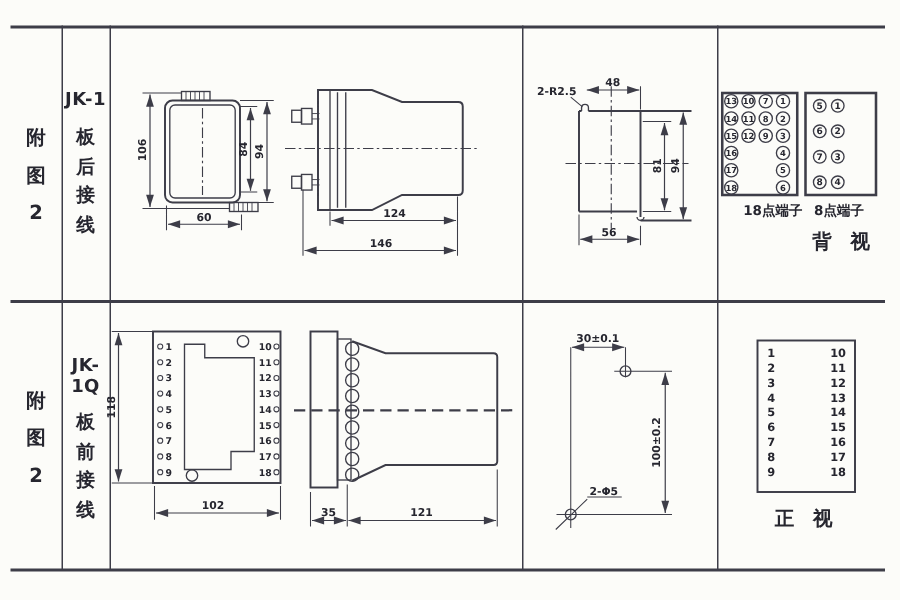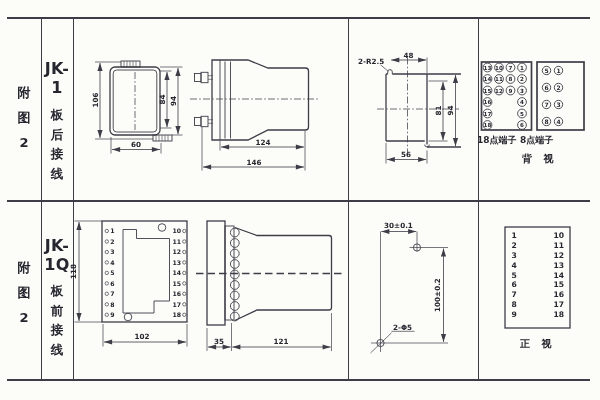--- a/index.html
+++ b/index.html
@@ -2,24 +2,24 @@
 <html><head>
 <meta charset="utf-8">
 <style>
   html,body{margin:0;padding:0;background:#e8e8e6;}
   .page{position:relative;width:600px;height:400px;background:#fcfcf9;
         font-family:"DejaVu Sans",sans-serif;overflow:hidden;}
   .hline{position:absolute;height:1.6px;background:#3d3d48;}
   .vline{position:absolute;width:1.4px;background:#3d3d48;}
   .vlabel{position:absolute;text-align:center;color:#26262f;}
   .fig div{font-size:13px;line-height:25px;font-weight:600;}
-  .model{font-size:16px;font-weight:700;letter-spacing:.3px;}
+  .model{font-size:12px;font-weight:700;letter-spacing:.3px;}
   .wchars div{font-size:12.5px;line-height:19.5px;font-weight:600;}
-  .blabel{position:absolute;text-align:left;color:#26262f;font-weight:700;font-size:9px;}
-  .vsp{letter-spacing:4px;white-space:pre;font-size:10px;}
+  .blabel{position:absolute;text-align:right;color:#26262f;font-weight:700;font-size:9px;}
+  .vsp{letter-spacing:4px;white-space:pre;font-size:13px;}
   svg.draw{position:absolute;left:0;top:0;}
   .ln{fill:none;stroke:#3d3d48;stroke-width:1.3;}
   .bold{stroke-width:1.7;}
   .thin{stroke-width:0.9;}
   .hatch{stroke-width:0.6;}
   .cl{fill:none;stroke:#3d3d48;stroke-width:0.75;stroke-dasharray:7 2.2 1.6 2.2;}
   .dashl{fill:none;stroke:#3d3d48;stroke-width:1.5;stroke-dasharray:7.5 4;}
   .xln{fill:none;stroke:#3d3d48;stroke-width:0.7;}
   .dl{fill:none;stroke:#3d3d48;stroke-width:0.8;}
   text{font-family:"DejaVu Sans",sans-serif;fill:#26262f;}
@@ -68,21 +68,21 @@
       <div>板</div>
       <div>前</div>
       <div>接</div>
       <div>线</div>
     </div>
   </div>
 
   <div class="blabel" style="left:477px;top:134px;width:58px">18点端子</div>
   <div class="blabel" style="left:520px;top:134px;width:56px">8点端子</div>
   <div class="blabel vsp" style="left:522px;top:152px;width:62px">背 视</div>
-  <div class="blabel vsp" style="left:520px;top:337px;width:64px">正 视</div>
+  <div class="blabel vsp" style="left:495px;top:337px;width:64px">正 视</div>
 
   <svg class="draw" width="600" height="400" viewBox="0 0 600 400">
     <defs>
       <marker id="ar" markerWidth="9" markerHeight="7" refX="8.6" refY="3.5" orient="auto-start-reverse" markerUnits="userSpaceOnUse">
         <path d="M0.5,0.9 L8.6,3.5 L0.5,6.1 Z" fill="#3d3d48"></path>
       </marker>
     </defs>
 
     <g>
       <rect class="ln" x="110" y="67" width="50" height="68" rx="5" stroke-width="1.5"></rect>

